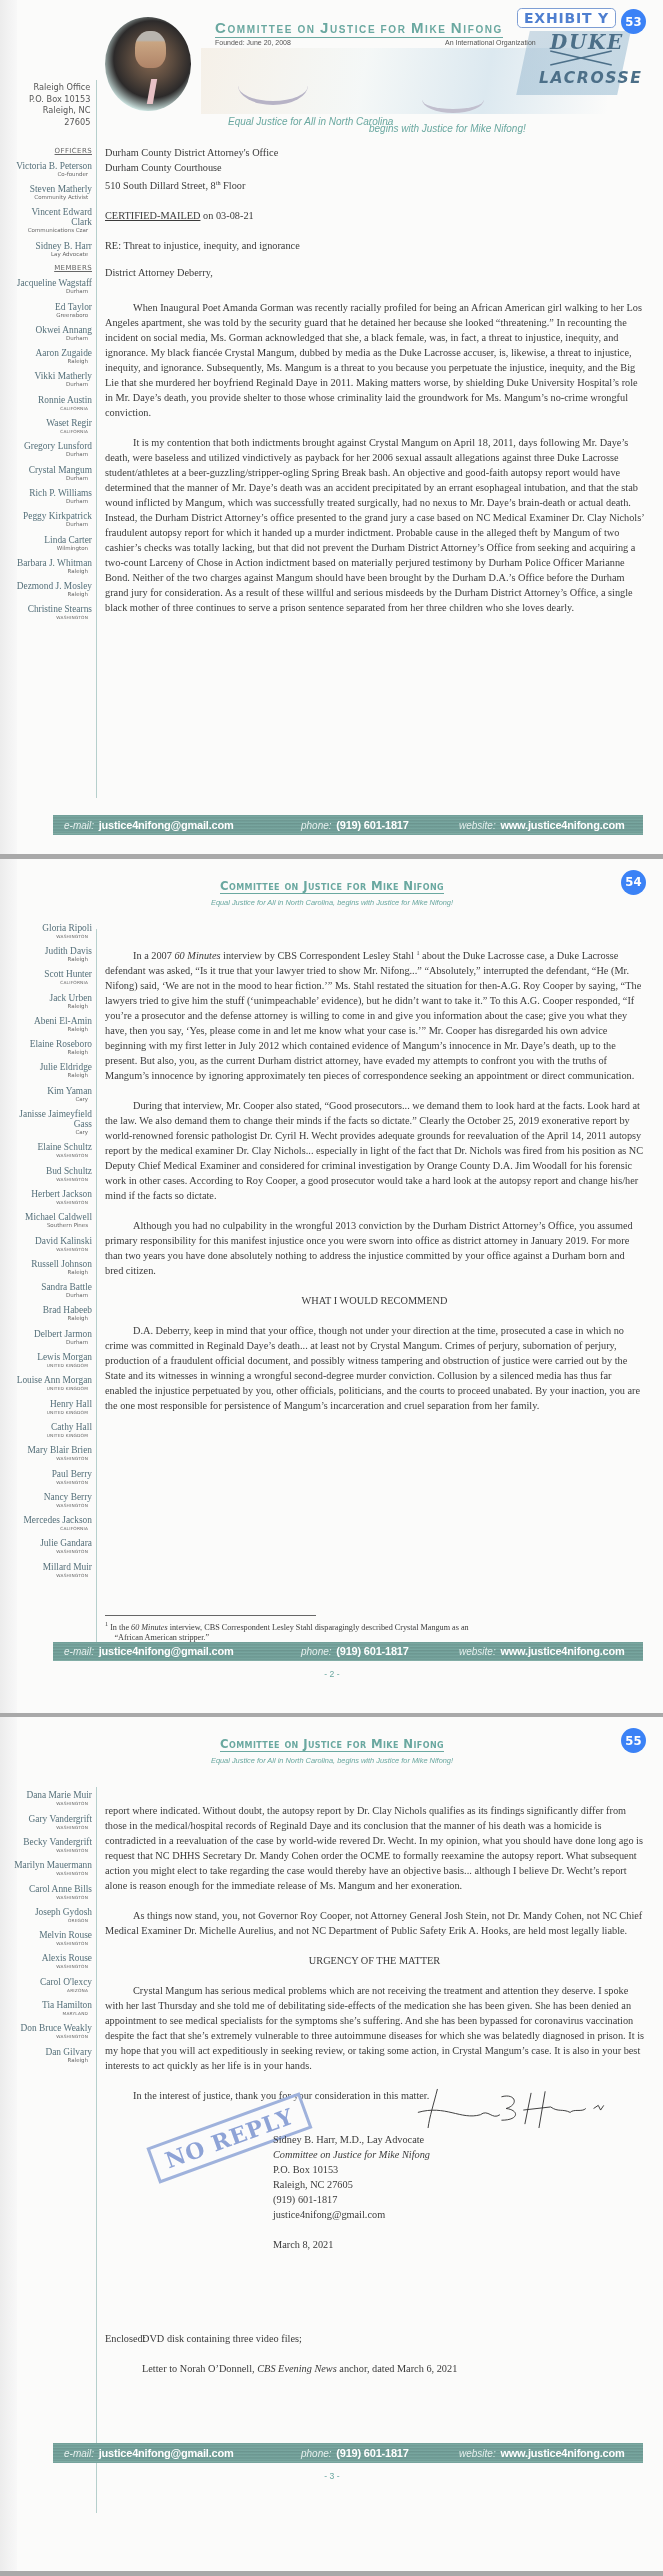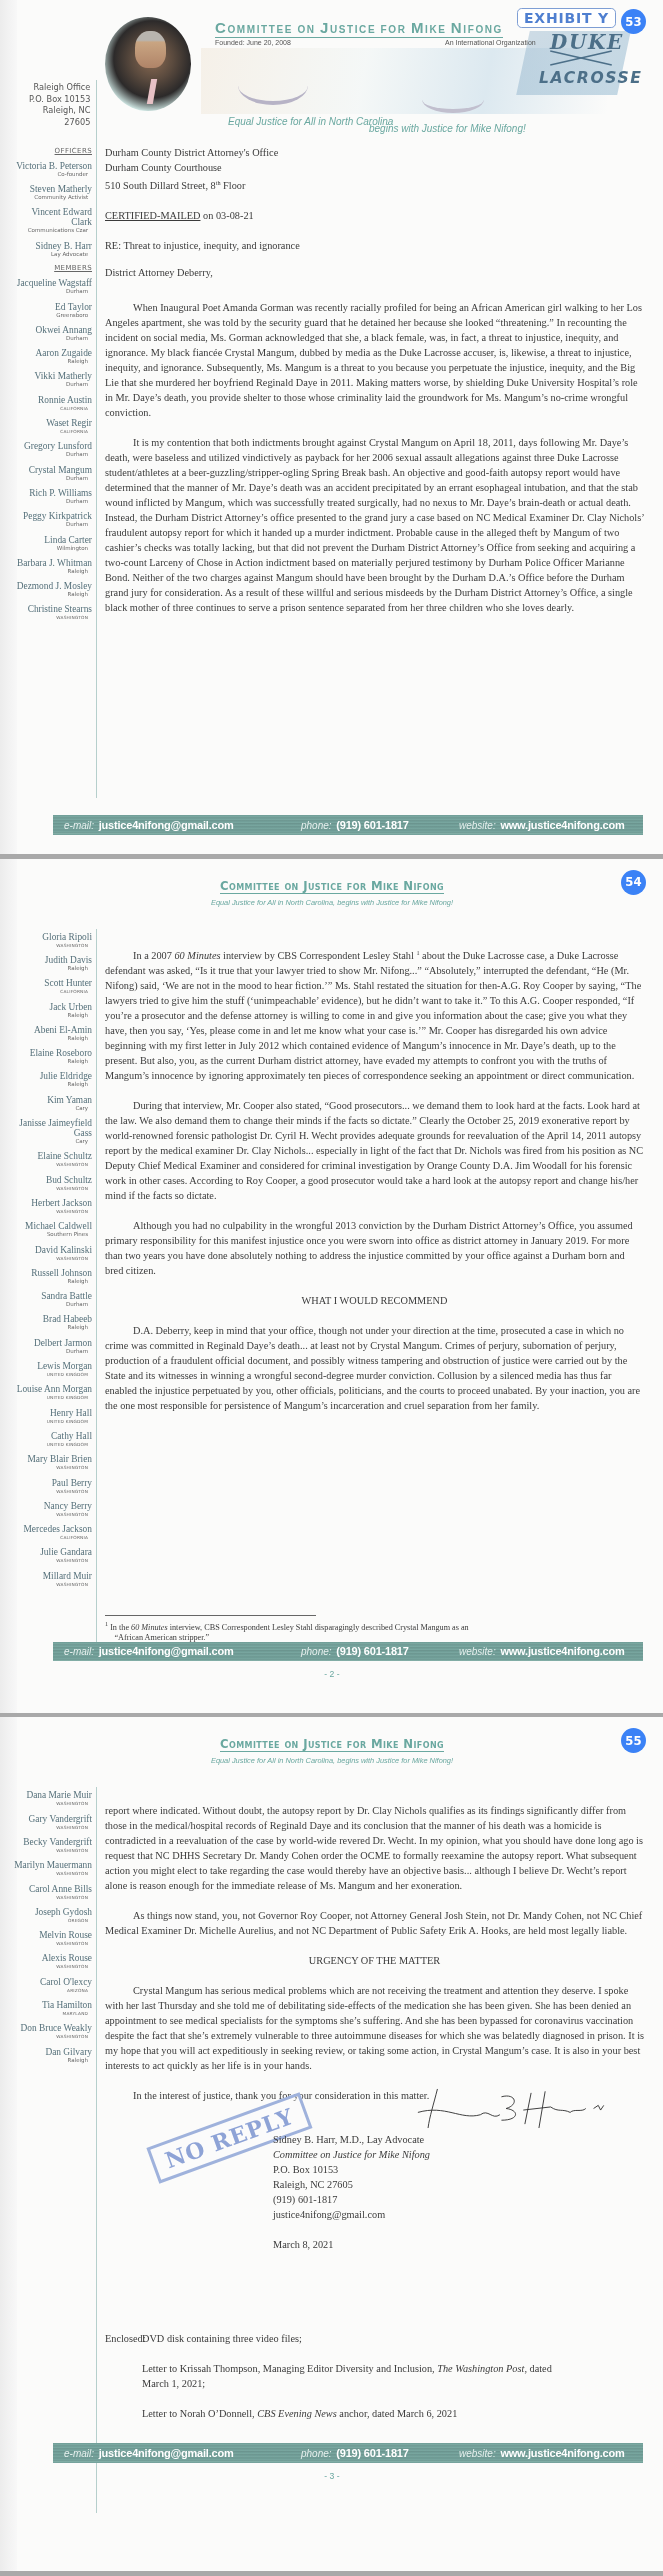--- a/index.html
+++ b/index.html
@@ -229,21 +229,21 @@
 </div>
 
 <div class="page">
   <div class="small-head" style="top:20px;">
     <div class="t">Committee on Justice for Mike Nifong</div>
     <div class="m">Equal Justice for All in North Carolina, begins with Justice for Mike Nifong!</div>
   </div>
   <div class="page-badge" style="top:11px;">54</div>
 
   <div class="sidebar-rule" style="top:70px;height:718px;"></div>
-  <div class="sidebar" style="top:73px;">
+  <div class="sidebar" style="top:64px;">
       <div id="sb2-members">
         <div class="sb-person">
           <span class="sb-name">Gloria Ripoli</span>
           <span class="sb-role caps">WASHINGTON</span>
         </div>
         <div class="sb-person">
           <span class="sb-name">Judith Davis</span>
           <span class="sb-role">Raleigh</span>
         </div>
         <div class="sb-person">
@@ -466,21 +466,20 @@
     <span>(919) 601-1817</span>
     <span>justice4nifong@gmail.com</span>
     <span style="margin-top:15px">March 8, 2021</span>
   </div>
 
   <div class="body" style="top:614px;">
     <div style="display:flex;">
       <span style="width:37px">Enclosed:</span>
       <div style="width:437px">
         <p>DVD disk containing three video files;</p>
-        <p class="gap"><span>Letter to Krissah Thompson, Managing Editor Diversity and Inclusion, </span><i>The Washington Post</i><span>, dated March 1, 2021;</span></p>
         <p class="gap"><span>Letter to Norah O’Donnell, </span><i>CBS Evening News</i><span> anchor, dated March 6, 2021</span></p>
       </div>
     </div>
   </div>
 
   <div class="contact-bar" style="top:726px;">
     <div class="cb-item cb-email">
         <span class="cb-label">e-mail:</span>
         <span class="cb-value">justice4nifong@gmail.com</span>
       </div>

